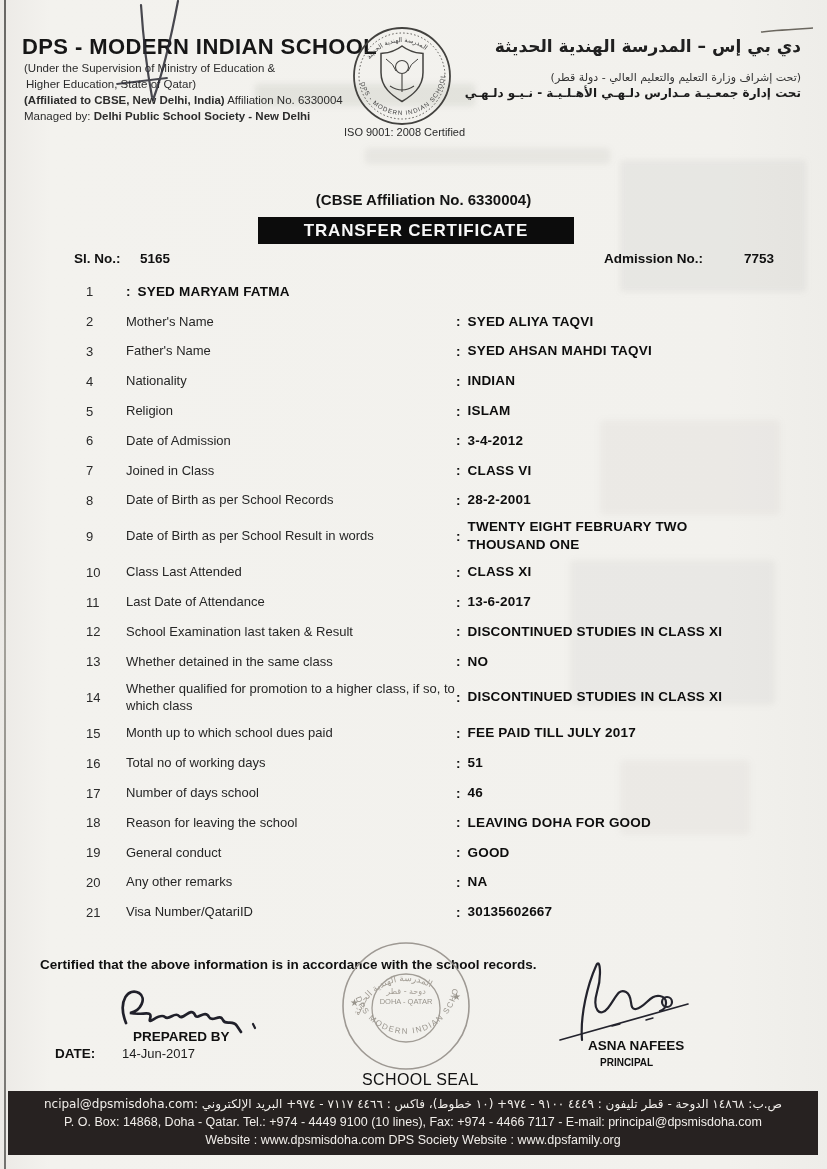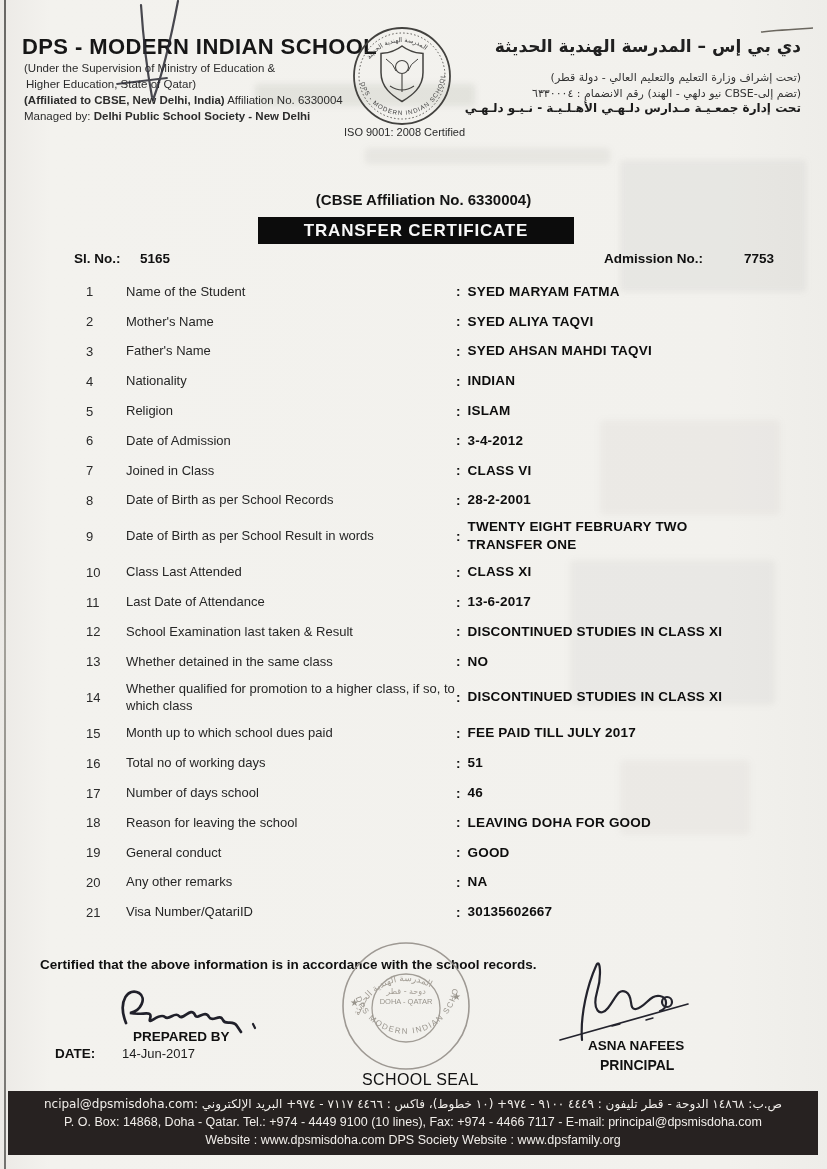--- a/index.html
+++ b/index.html
@@ -47,21 +47,21 @@
 
   .certified{position:absolute;left:40px;top:957px;font-size:13.5px;font-weight:bold;color:#101010;z-index:3;}
 
   
   .prepared{position:absolute;left:133px;top:1029px;font-size:13.5px;font-weight:bold;color:#101010;z-index:3;}
   .date-label{position:absolute;left:55px;top:1046px;font-size:13.5px;font-weight:bold;color:#101010;z-index:3;}
   .date-value{position:absolute;left:122px;top:1046px;font-size:13px;color:#1c1c1c;z-index:3;}
   .seal-overlay{position:absolute;left:362px;top:1071px;font-size:16px;font-weight:normal;
                 color:#121212;letter-spacing:.4px;z-index:5;}
   .principal-name{position:absolute;left:588px;top:1038px;font-size:13.5px;font-weight:bold;color:#101010;z-index:5;}
-  .principal-title{position:absolute;left:600px;top:1057px;font-size:14px;font-weight:bold;color:#101010;z-index:5;}
+  .principal-title{position:absolute;left:600px;top:1057px;font-size:10px;font-weight:bold;color:#101010;z-index:5;}
 
   
   .footer{position:absolute;left:8px;top:1091px;width:810px;height:64px;background:#272221;z-index:4;
           color:#f1eeea;text-align:center;overflow:hidden;}
   .f-ar{margin-top:6px;font-size:12px;direction:rtl;font-family:"DejaVu Sans",sans-serif;white-space:nowrap;}
   .f-en{margin-top:4px;font-size:12.5px;font-family:"Liberation Sans",sans-serif;white-space:nowrap;}
   .f-web{margin-top:4px;font-size:12.5px;white-space:nowrap;}
 
   .ink-layer{position:absolute;left:0;top:0;width:827px;height:1169px;z-index:4;pointer-events:none;}
   .seal-txt{font-family:"Liberation Sans",sans-serif;fill:#8f8a82;}
@@ -105,39 +105,37 @@
       </defs>
       <text class="logo-arc-ar" font-size="6.5"><textPath href="#logoTop" startOffset="18%">المدرسة الهندية الحديثة</textPath></text>
       <text class="logo-arc" font-size="6.2" letter-spacing="1"><textPath href="#logoBottom" startOffset="8%">DPS - MODERN INDIAN SCHOOL</textPath></text>
     </svg>
   </div>
   <div class="iso">ISO 9001: 2008 Certified</div>
 
   <div class="hdr-ar">
     <div class="ar-name">دي بي إس – المدرسة الهندية الحديثة</div>
     <div class="ar-sub">(تحت إشراف وزارة التعليم والتعليم العالي - دولة قطر)</div>
-    <div class="ar-sub">(تضم إلى-CBSE نيو دلهي - الهند) رقم الانضمام : ٦٣٣٠٠٠٤</div>
     <div class="ar-sub b">تحت إدارة جمعـيـة مـدارس دلـهـي الأهـلـيـة - نـيـو دلـهـي</div>
   </div>
 
   <div class="cbse-line">(CBSE Affiliation No. 6330004)</div>
   <div class="title-band">
     <span>TRANSFER CERTIFICATE</span>
   </div>
   <div class="slrow">
     <span class="sl-label">Sl. No.:</span>
     <span class="sl-value">5165</span>
     <span class="adm-label">Admission No.:</span>
     <span class="adm-value">7753</span>
   </div>
 
   <div class="tc-rows">
       <div class="tc-row">
         <span class="num">1</span>
-        <span class="lab">Name of the Student</span>
         <span class="vcell">
           <span class="colon">:</span>
           <span class="val">SYED MARYAM FATMA</span>
         </span>
       </div>
       <div class="tc-row">
         <span class="num">2</span>
         <span class="lab">Mother's Name</span>
         <span class="vcell">
           <span class="colon">:</span>
@@ -192,21 +190,21 @@
           <span class="val">28-2-2001</span>
         </span>
       </div>
       <div class="tc-row tall">
         <span class="num">9</span>
         <span class="lab">Date of Birth as per School Result in words</span>
         <span class="vcell">
           <span class="colon">:</span>
           <span class="val">
             <div>TWENTY EIGHT FEBRUARY TWO</div>
-            <div>TRANSFER ONE</div>
+            <div>THOUSAND ONE</div>
           </span>
         </span>
       </div>
       <div class="tc-row">
         <span class="num">10</span>
         <span class="lab">Class Last Attended</span>
         <span class="vcell">
           <span class="colon">:</span>
           <span class="val">CLASS XI</span>
         </span>

